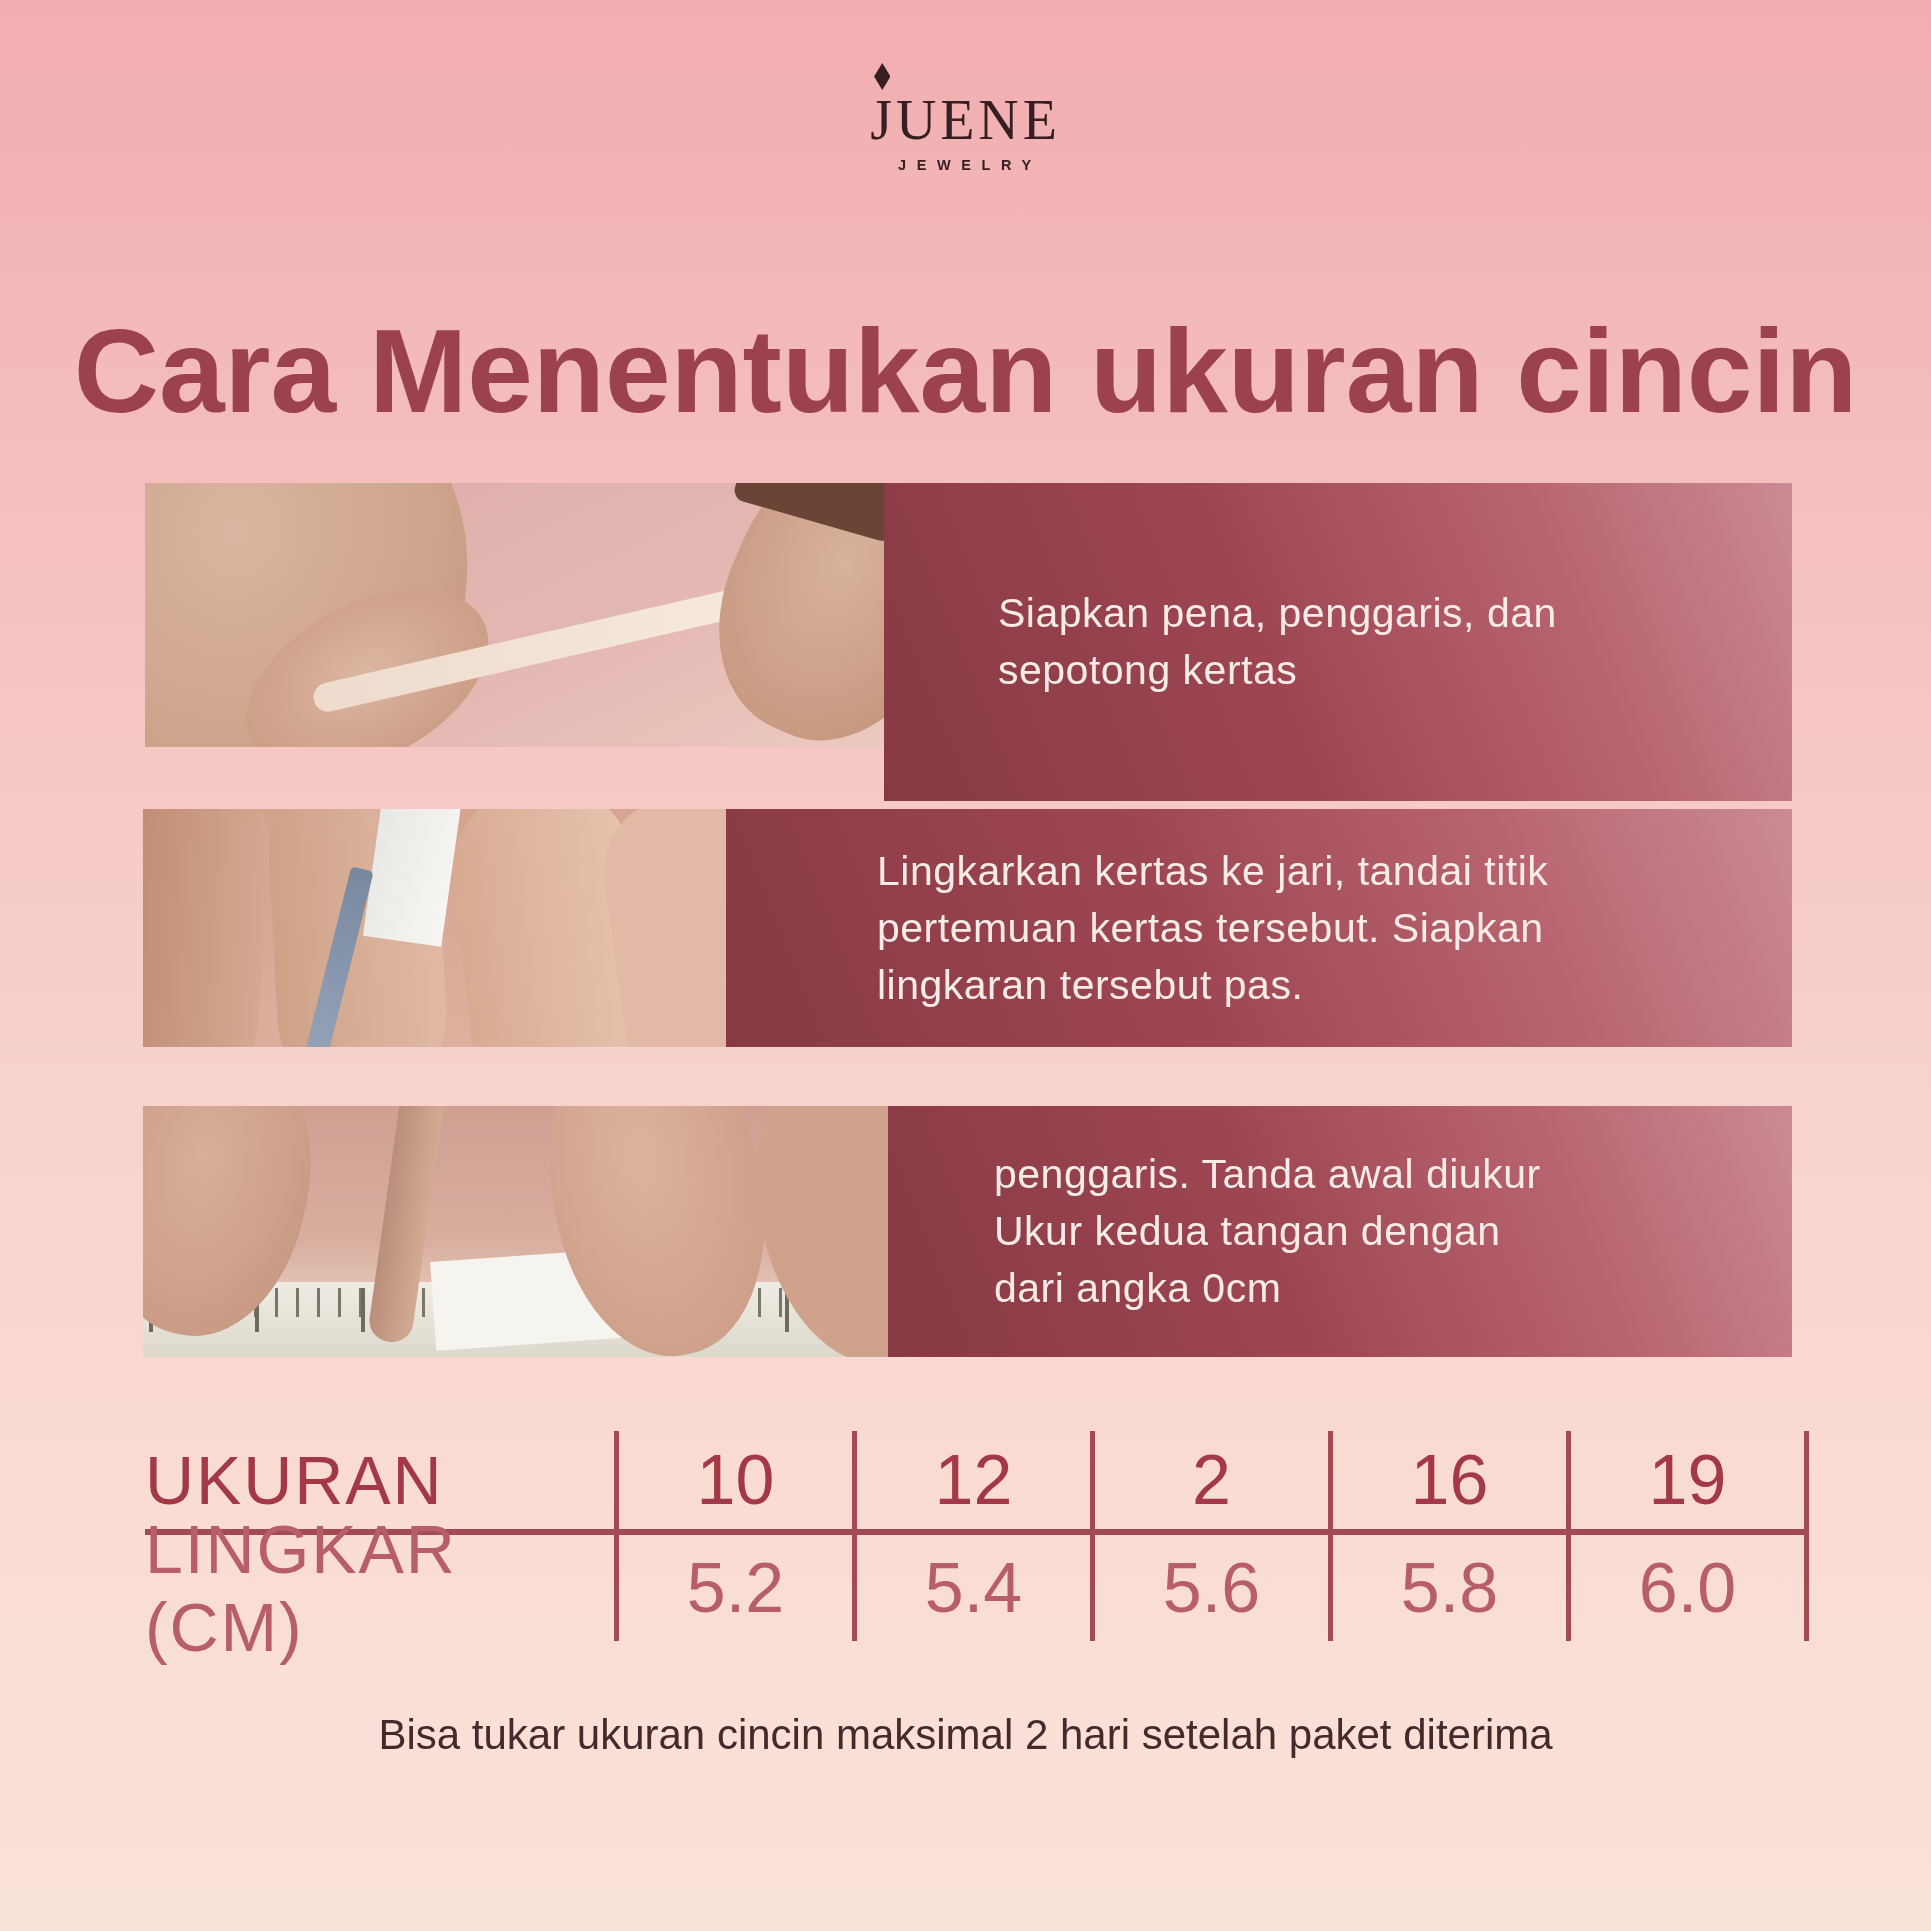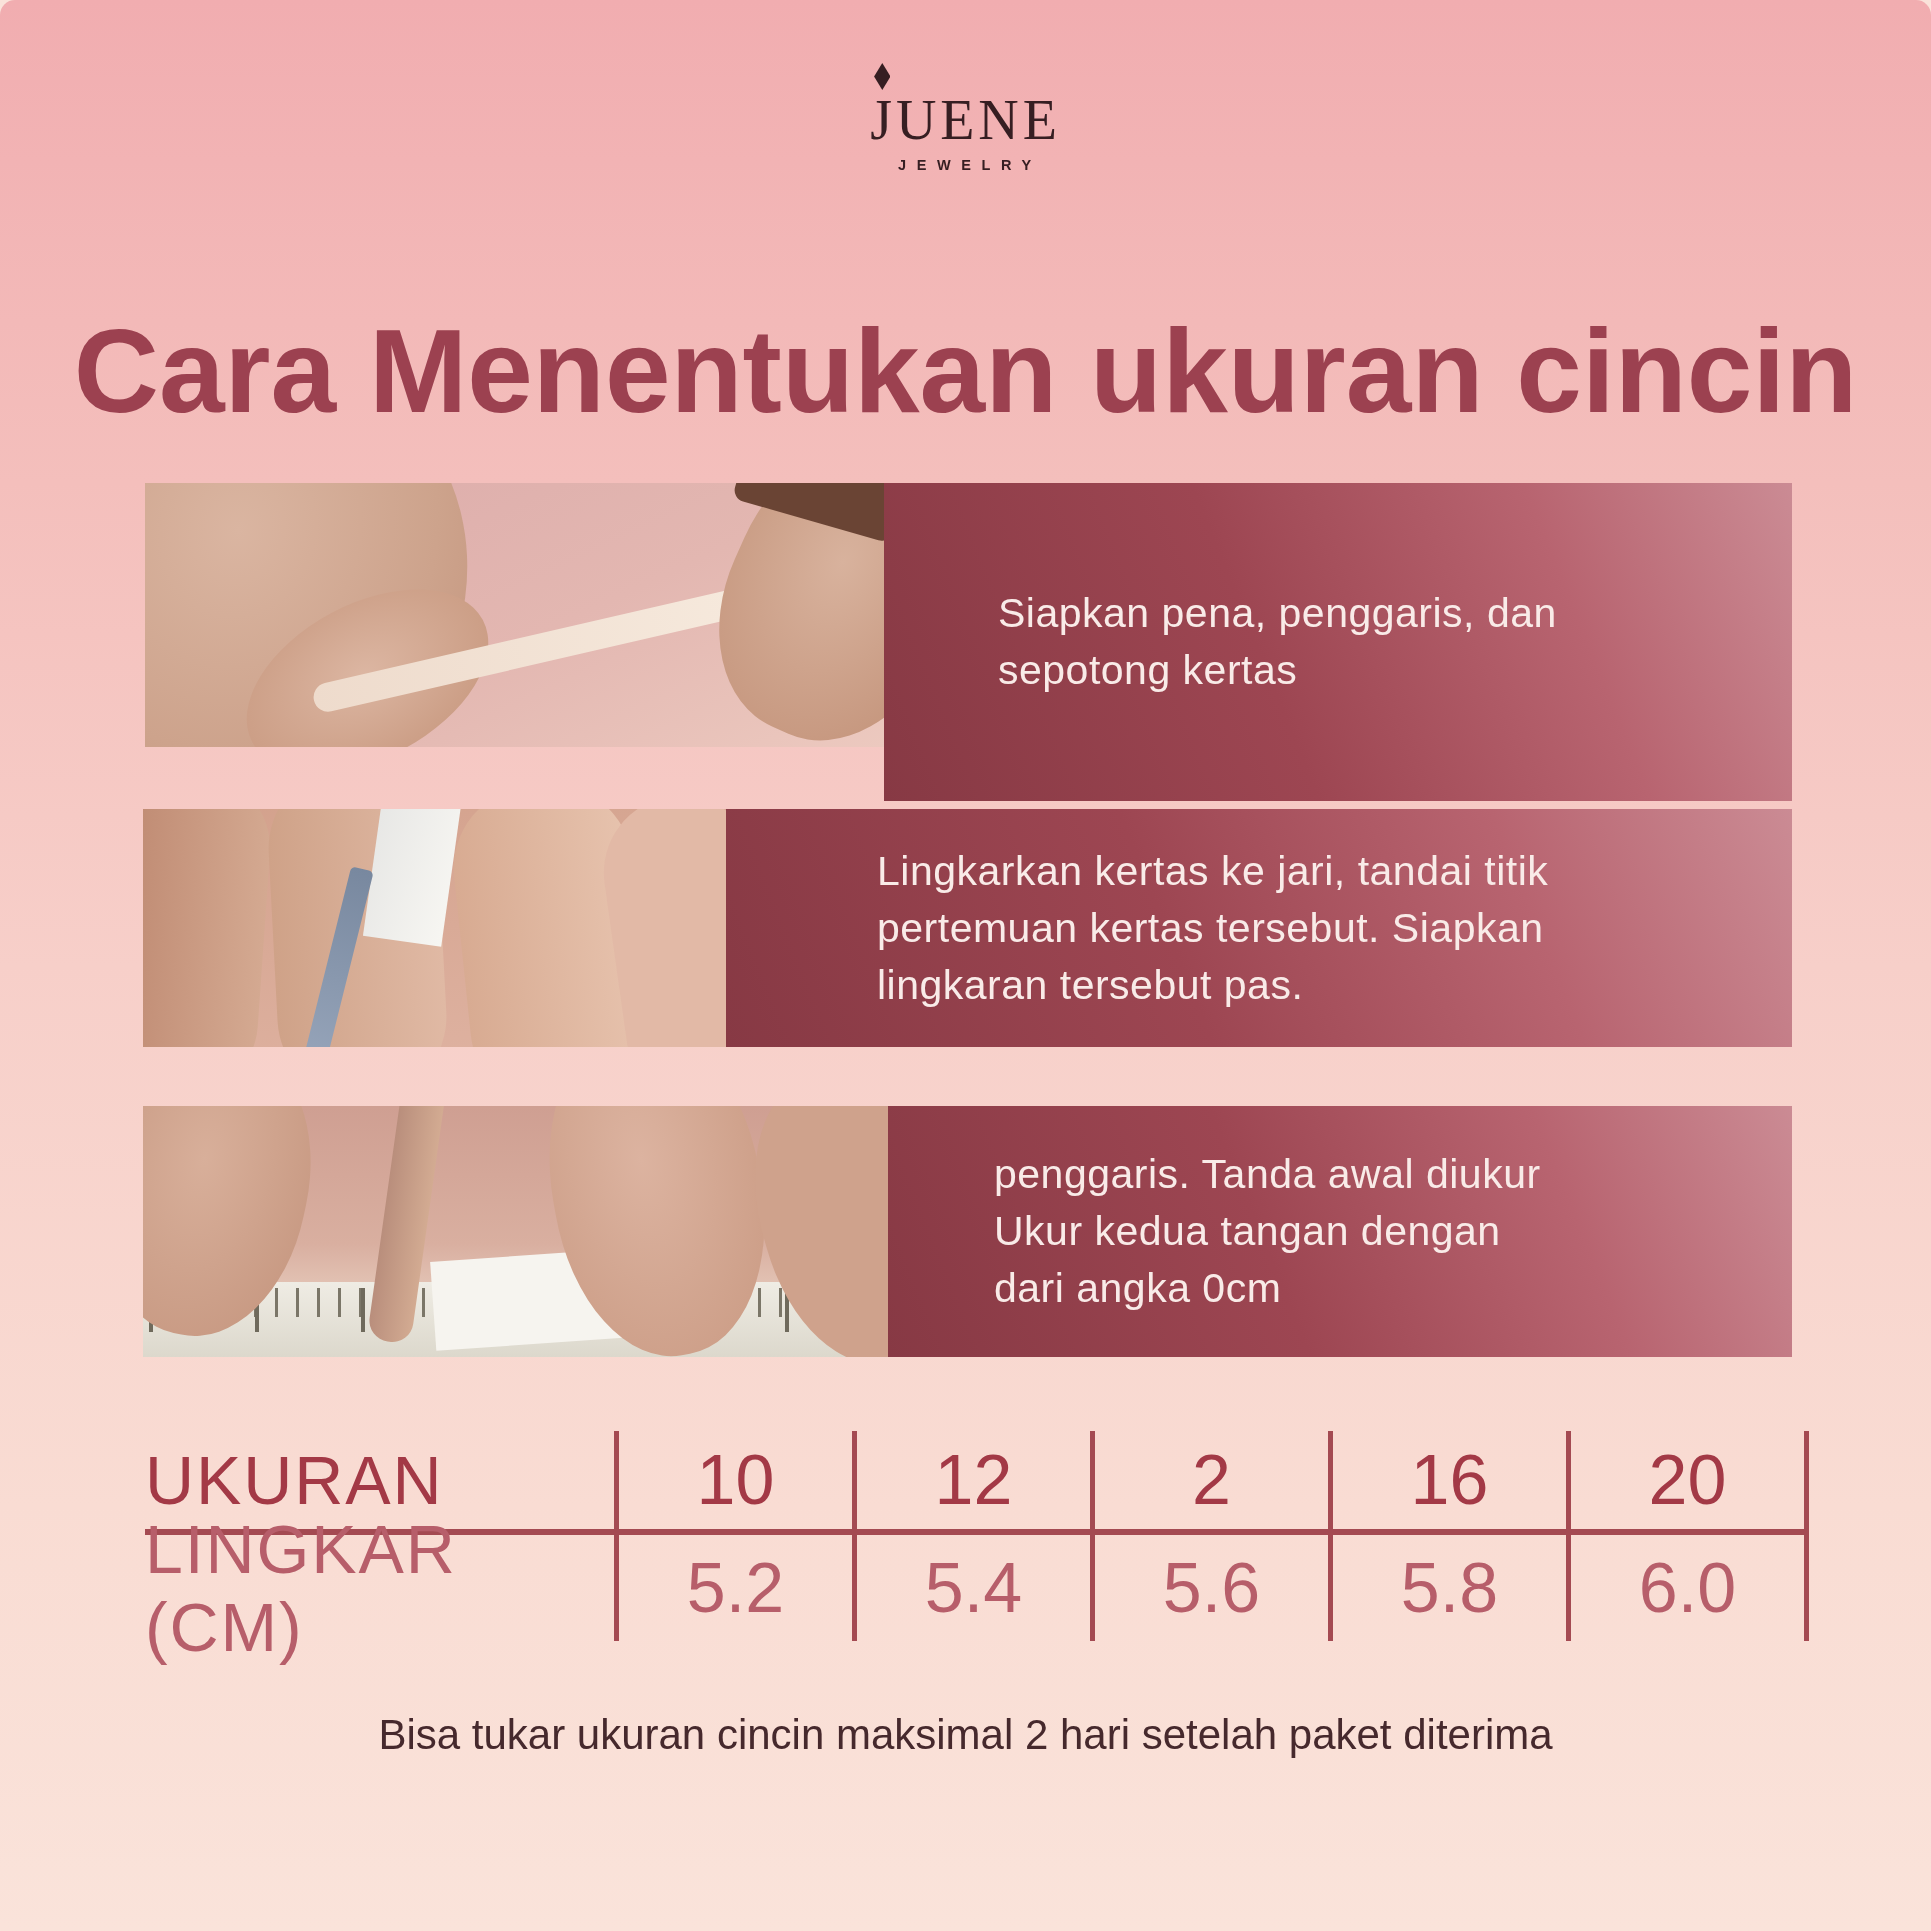--- a/index.html
+++ b/index.html
@@ -1,20 +1,19 @@
 <!DOCTYPE html>
 <html><head>
 <meta charset="utf-8">
 <style>
   html,body{margin:0;padding:0;background:#fae3da;}
   .canvas{
     position:relative;width:1931px;height:1931px;overflow:hidden;
     font-family:"Liberation Sans",sans-serif;
     background:linear-gradient(180deg,#f1adb0 0%,#f4bfbc 25%,#f7cfc9 50%,#f9dcd3 78%,#fae3da 100%);
-    border-radius:15px;
   }
 
   
   .logo{position:absolute;top:92px;left:0;width:100%;text-align:center;color:#361e22;}
   .brand{display:inline-block;position:relative;font-family:"Liberation Serif",serif;
          font-size:56px;letter-spacing:3.9px;line-height:1;}
   .diamond{position:absolute;left:3.9px;top:-29px;width:16.4px;height:27px;background:#361e22;
            clip-path:polygon(50% 0,100% 50%,50% 100%,0 50%);}
   .tagline{margin-top:8.7px;font-size:14.5px;letter-spacing:10.6px;padding-left:9px;font-weight:bold;}
 
@@ -172,21 +171,21 @@
     </div>
   </div>
 
   <div class="size-table">
     <div class="t-row t-row-head">
       <div class="t-cell t-lab">UKURAN</div>
       <div class="t-cell t-val">10</div>
       <div class="t-cell t-val">12</div>
       <div class="t-cell t-val">2</div>
       <div class="t-cell t-val">16</div>
-      <div class="t-cell t-val">20</div>
+      <div class="t-cell t-val">19</div>
     </div>
     <div class="t-row t-row-val">
       <div class="t-cell t-lab">LINGKAR (CM)</div>
       <div class="t-cell t-val">5.2</div>
       <div class="t-cell t-val">5.4</div>
       <div class="t-cell t-val">5.6</div>
       <div class="t-cell t-val">5.8</div>
       <div class="t-cell t-val">6.0</div>
     </div>
   </div>

